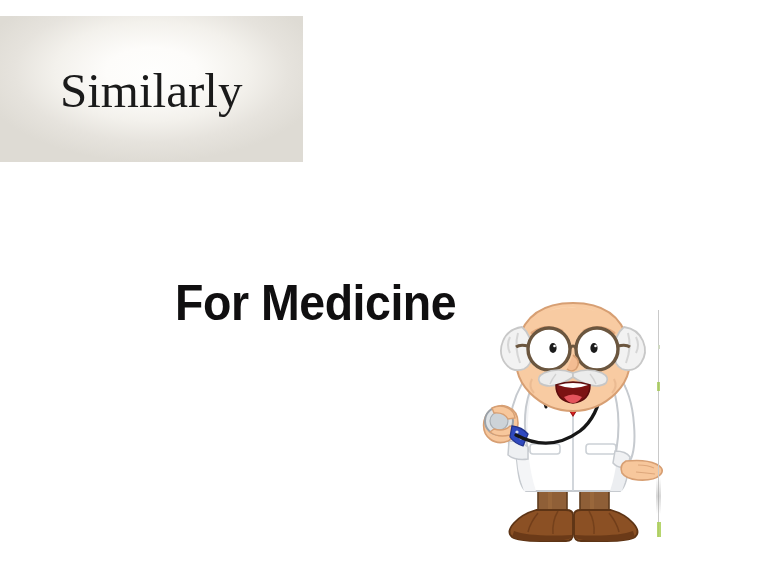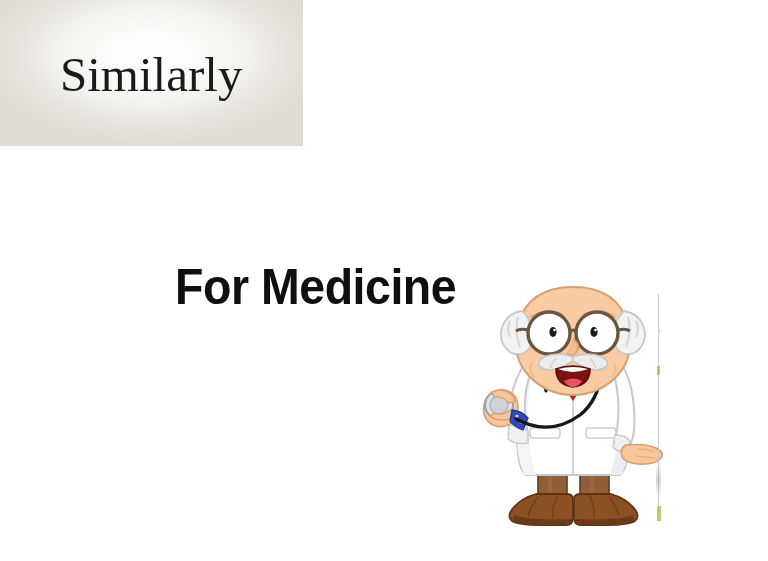--- a/index.html
+++ b/index.html
@@ -11,21 +11,21 @@
     width: 768px;
     height: 561px;
     position: relative;
     overflow: hidden;
     font-family: "Liberation Sans", sans-serif;
   }
 
   
   #slide {
     position: absolute;
-    left: 0; top: 0;
+    left: 0; top: 16px;
     width: 768px;
     height: 503px;
     background: #ffffff;
   }
 
   
   #title-panel {
     position: absolute;
     left: 0;
     top: 0;

